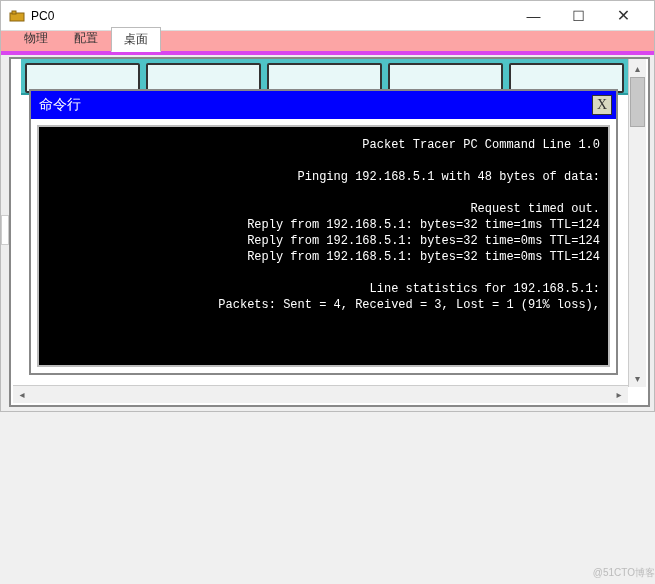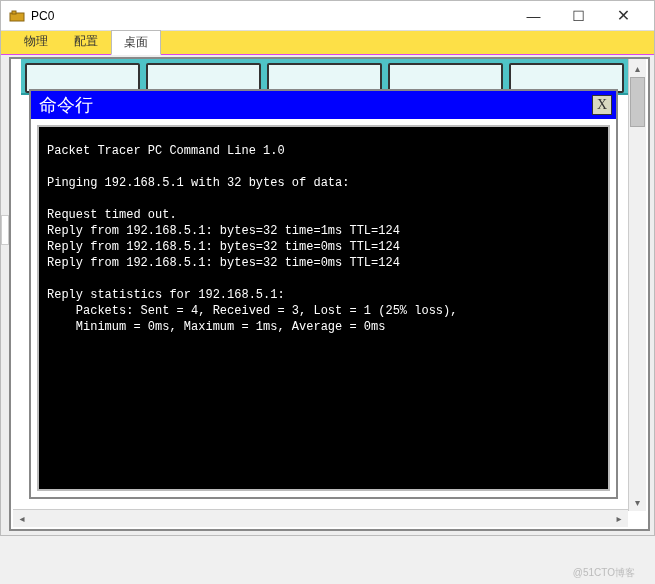--- a/index.html
+++ b/index.html
@@ -1,48 +1,48 @@
 <!DOCTYPE html>
 <html><head>
   <meta charset="utf-8">
   <style>
     * { margin: 0; padding: 0; box-sizing: border-box; }
     body { font-family: "Segoe UI", Tahoma, sans-serif; background: #f0f0f0; width: 655px; height: 584px; overflow: hidden; position: relative; }
-    .window { width: 655px; height: 536px; background: #fff; border: 1px solid #bbb; display: flex; flex-direction: column; }
+    .window { width: 655px; height: 412px; background: #fff; border: 1px solid #bbb; display: flex; flex-direction: column; }
     .titlebar { height: 30px; display: flex; align-items: center; padding: 0 8px; background: #fff; border-bottom: 1px solid #ddd; }
     .titlebar-icon { width: 16px; height: 16px; margin-right: 6px; }
     .titlebar-title { font-size: 12px; flex: 1; color: #000; }
     .titlebar-controls { display: flex; gap: 0; }
     .titlebar-btn { width: 45px; height: 28px; display: flex; align-items: center; justify-content: center; cursor: pointer; font-size: 14px; color: #333; }
     .titlebar-btn-close { font-size: 16px; }
-    .tabbar { height: 24px; display: flex; align-items: flex-end; padding-left: 10px; background: #fde047; border-bottom: 1px solid #d946ef; font-size: 12px; }
+    .tabbar { height: 24px; display: flex; align-items: flex-end; padding-left: 10px; background: #fca5a5; border-bottom: 4px solid #d946ef; font-size: 12px; }
     .tab { padding: 3px 12px; cursor: pointer; color: #333; border: 1px solid transparent; position: relative; }
     .tab.active { background: #fff; border: 1px solid #bbb; border-bottom: 1px solid #fff; margin-bottom: -1px; }
     .content-area { flex: 1; position: relative; background: #eee; overflow: hidden; }
     .scrollbox { position: absolute; top: 2px; left: 8px; right: 4px; bottom: 4px; border: 2px solid #888; background: #fff; overflow: hidden; }
     .desktop-bg { position: absolute; top: 0; left: 10px; right: 20px; height: 36px; background: #4fc3c7; border-bottom: 2px solid #2a9ca0; display: flex; gap: 6px; padding: 4px 4px 0 4px; }
     .desktop-icon { flex: 1; height: 30px; background: #e8f8f8; border: 2px solid #333; border-radius: 2px; }
     .right-track { position: absolute; top: 0; right: 2px; width: 18px; bottom: 18px; background: #f0f0f0; border-left: 1px solid #ccc; }
     .right-thumb { position: absolute; top: 18px; left: 1px; right: 1px; height: 50px; background: #c8c8c8; border: 1px solid #aaa; }
     .right-arrow { position: absolute; left: 0; right: 0; height: 18px; background: #f0f0f0; display: flex; align-items: center; justify-content: center; color: #666; font-size: 10px; }
     .right-arrow.top { top: 0; }
     .right-arrow.bot { bottom: 0; }
     .bottom-track { position: absolute; bottom: 2px; left: 2px; right: 20px; height: 18px; background: #f0f0f0; border-top: 1px solid #ccc; }
     .bottom-arrow { position: absolute; top: 0; bottom: 0; width: 18px; background: #f0f0f0; display: flex; align-items: center; justify-content: center; color: #666; font-size: 10px; }
     .bottom-arrow.left { left: 0; }
     .bottom-arrow.right { right: 0; }
     .cmd-window { position: absolute; top: 30px; left: 18px; right: 30px; bottom: 30px; background: #fff; border: 2px solid #888; display: flex; flex-direction: column; }
     .cmd-titlebar { height: 28px; background: #0000ff; display: flex; align-items: center; padding: 0 4px 0 8px; }
-    .cmd-title { color: #fff; font-size: 18px; font-family: "SimSun", serif; flex: 1; }
+    .cmd-title { color: #fff; font-size: 14px; font-family: "SimSun", serif; flex: 1; }
     .cmd-close { width: 20px; height: 20px; background: #d8d8c0; border: 1px solid #333; display: flex; align-items: center; justify-content: center; font-size: 14px; color: #333; cursor: pointer; font-family: serif; }
-    .cmd-body { flex: 1; background: #000; border: 2px solid #bbb; margin: 6px; padding: 16px 8px; overflow: hidden; }
+    .cmd-body { flex: 1; background: #000; border: 2px solid #bbb; margin: 6px; padding: 10px 8px; overflow: hidden; text-align: right; }
     .cmd-line { color: #fff; font-family: "Courier New", monospace; font-size: 12px; line-height: 16px; white-space: pre; }
     .cmd-blank { height: 16px; }
     .cursor { display: inline-block; width: 1px; height: 13px; background: #fff; vertical-align: middle; margin-left: 0; }
-    .watermark { position: absolute; bottom: 4px; right: 20px; font-size: 10px; color: #bbb; }
+    .watermark { position: absolute; bottom: 4px; right: 0; font-size: 10px; color: #bbb; }
     .side-hint { position: absolute; left: 0; top: 160px; width: 8px; height: 30px; background: #fff; border: 1px solid #ccc; font-size: 8px; color: #666; overflow: hidden; }
   </style>
 </head>
 <body>
 
 <div class="window">
   <div class="titlebar">
     <span class="titlebar-icon">
       <svg viewBox="0 0 16 16">
           <rect x="1" y="5" width="14" height="8" fill="#d4a020" stroke="#8a6510"></rect>
@@ -76,30 +76,29 @@
       </div>
 
       <div class="cmd-window">
         <div class="cmd-titlebar">
           <span class="cmd-title">命令行</span>
           <div class="cmd-close">X</div>
         </div>
         <div class="cmd-body">
           <div class="cmd-line">Packet Tracer PC Command Line 1.0</div>
           <div class="cmd-blank"></div>
-          <div class="cmd-line">Pinging 192.168.5.1 with 32 bytes of data:</div>
+          <div class="cmd-line">Pinging 192.168.5.1 with 48 bytes of data:</div>
           <div class="cmd-blank"></div>
           <div class="cmd-line">Request timed out.</div>
           <div class="cmd-line">Reply from 192.168.5.1: bytes=32 time=1ms TTL=124</div>
           <div class="cmd-line">Reply from 192.168.5.1: bytes=32 time=0ms TTL=124</div>
           <div class="cmd-line">Reply from 192.168.5.1: bytes=32 time=0ms TTL=124</div>
           <div class="cmd-blank"></div>
-          <div class="cmd-line">Reply statistics for 192.168.5.1:</div>
-          <div class="cmd-line">    Packets: Sent = 4, Received = 3, Lost = 1 (25% loss),</div>
-          <div class="cmd-line">    Minimum = 0ms, Maximum = 1ms, Average = 0ms</div>
+          <div class="cmd-line">Line statistics for 192.168.5.1:</div>
+          <div class="cmd-line">    Packets: Sent = 4, Received = 3, Lost = 1 (91% loss),</div>
           <div class="cmd-blank"></div>
         </div>
       </div>
 
       <div class="right-track">
         <div class="right-arrow top">▴</div>
         <div class="right-thumb"></div>
         <div class="right-arrow bot">▾</div>
       </div>
       <div class="bottom-track">

